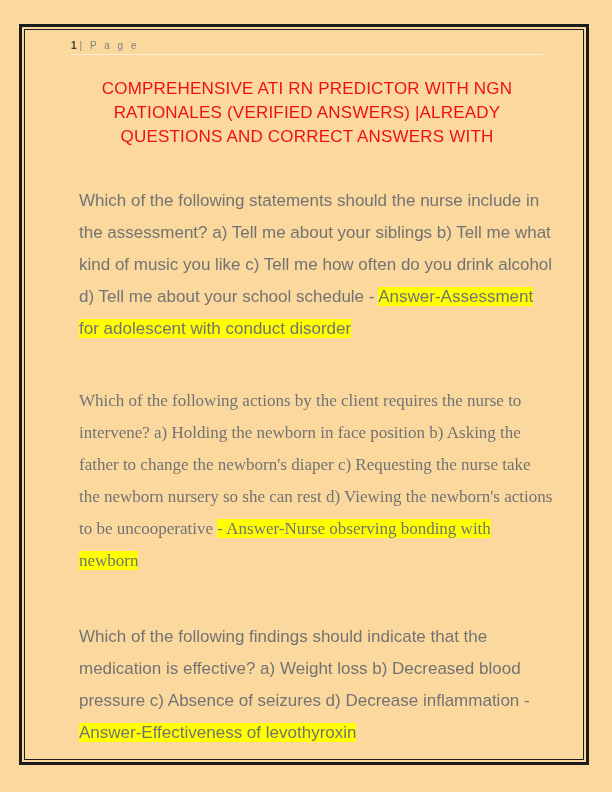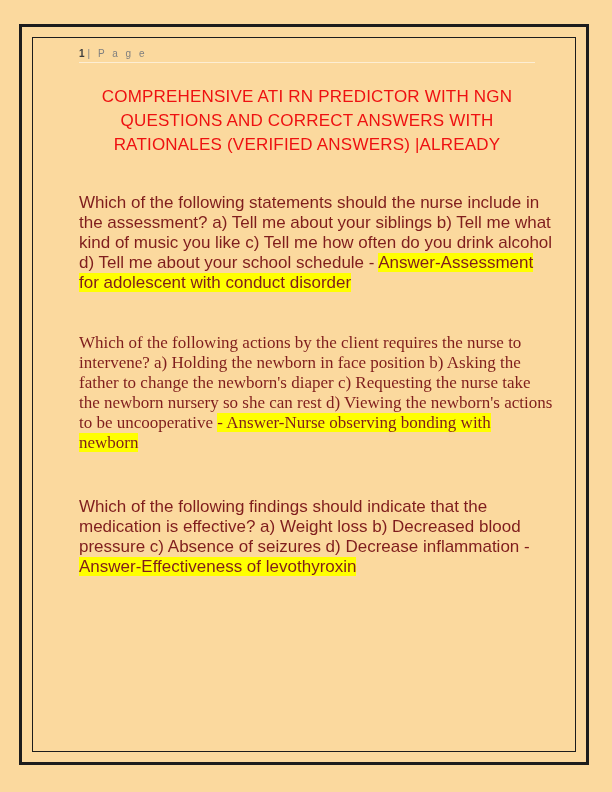--- a/index.html
+++ b/index.html
@@ -15,21 +15,21 @@
     overflow: hidden;
   }
   .page-frame {
     position: absolute;
     left: 19px;
     top: 24px;
     width: 570px;
     height: 741px;
     border: 3px solid #1c1c1c;
     box-sizing: border-box;
-    padding: 10px;
+    padding: 2px;
   }
   .page-frame-inner {
     width: 100%;
     height: 100%;
     border: 1px solid #1c1c1c;
     box-sizing: border-box;
     padding: 9px 40px 0 46px;
     overflow: hidden;
   }
   .pg-header {
@@ -53,45 +53,45 @@
     text-align: center;
     color: #ee1111;
     font-weight: normal;
     font-size: 17px;
     line-height: 24px;
     letter-spacing: 0.2px;
   }
   .para {
     width: 474px;
     font-size: 17px;
-    line-height: 20px;
-    color: #7f1d1d;
-    margin: 0;
+    line-height: 32px;
+    color: #737373;
+    margin: 8px;
   }
   .para-1 { margin-top: 36px; }
   .para-2 { margin-top: 40px; font-family: Liberation Serif, serif; }
   .para-3 { margin-top: 44px; }
   .hl {
     background: #ffff00;
   }
 </style>
 </head>
 <body>
 
 <div class="page-frame">
   <div class="page-frame-inner">
 
     <div class="pg-header">
       <span class="pg-num">1</span><span class="pg-label">| P a g e</span>
     </div>
 
     <div class="doc-title">
       <div>COMPREHENSIVE ATI RN PREDICTOR WITH NGN</div>
+      <div>RATIONALES (VERIFIED ANSWERS) |ALREADY</div>
       <div>QUESTIONS AND CORRECT ANSWERS WITH</div>
-      <div>RATIONALES (VERIFIED ANSWERS) |ALREADY</div>
     </div>
 
     <p class="para para-1"><span>Which of the following statements should the nurse include in the assessment? a) Tell me about your siblings b) Tell me what kind of music you like c) Tell me how often do you drink alcohol d) Tell me about your school schedule - </span><span class="hl">Answer-Assessment for adolescent with conduct disorder</span></p>
 
     <p class="para para-2"><span>Which of the following actions by the client requires the nurse to intervene? a) Holding the newborn in face position b) Asking the father to change the newborn's diaper c) Requesting the nurse take the newborn nursery so she can rest d) Viewing the newborn's actions to be uncooperative </span><span class="hl">- Answer-Nurse observing bonding with newborn</span></p>
 
     <p class="para para-3"><span>Which of the following findings should indicate that the medication is effective? a) Weight loss b) Decreased blood pressure c) Absence of seizures d) Decrease inflammation - </span><span class="hl">Answer-Effectiveness of levothyroxin</span></p>
 
   </div>
 </div>

